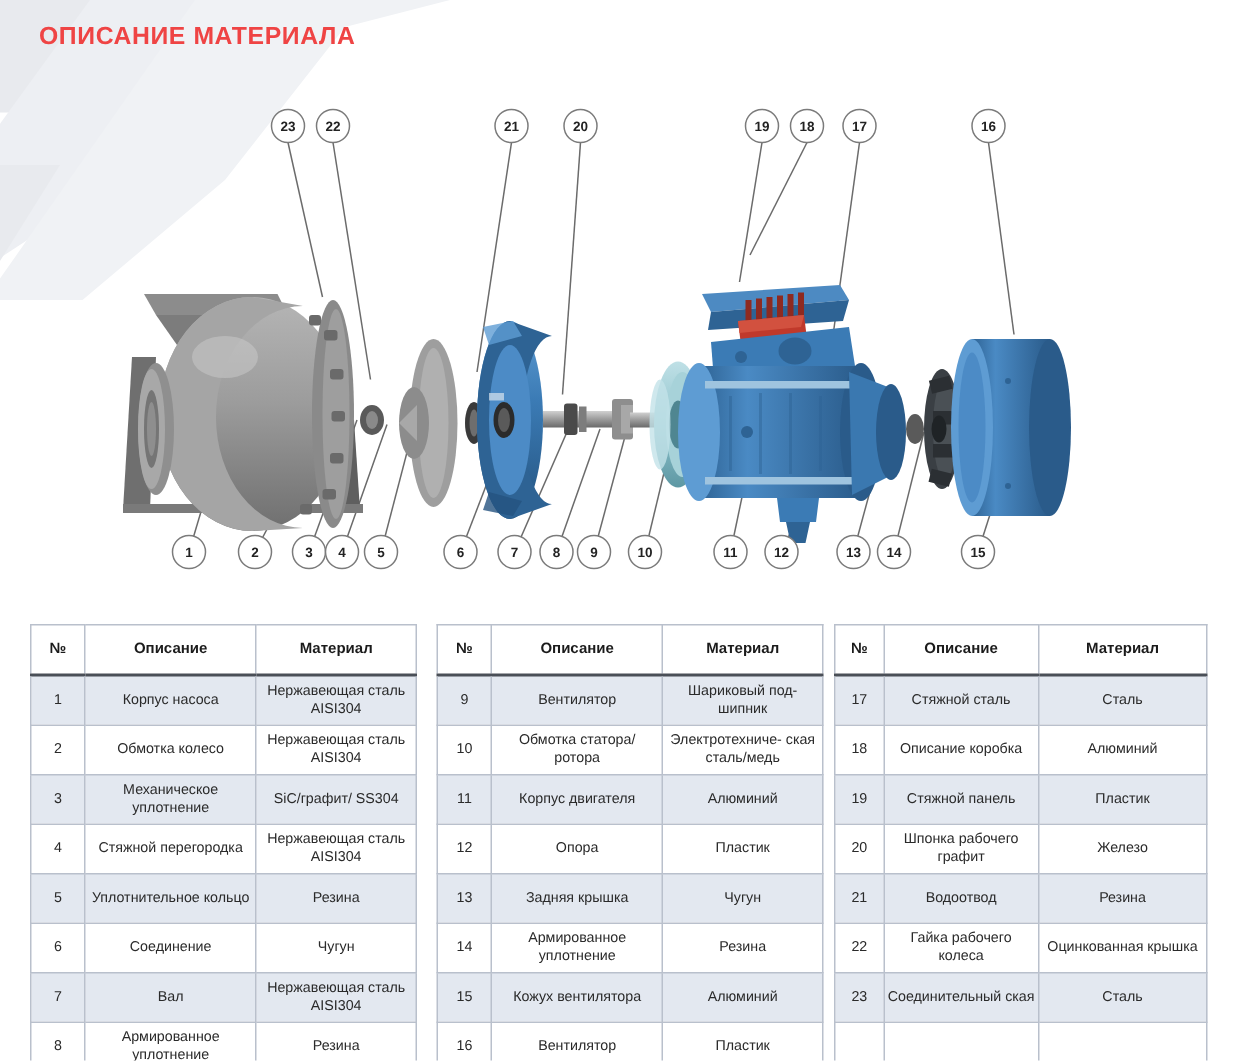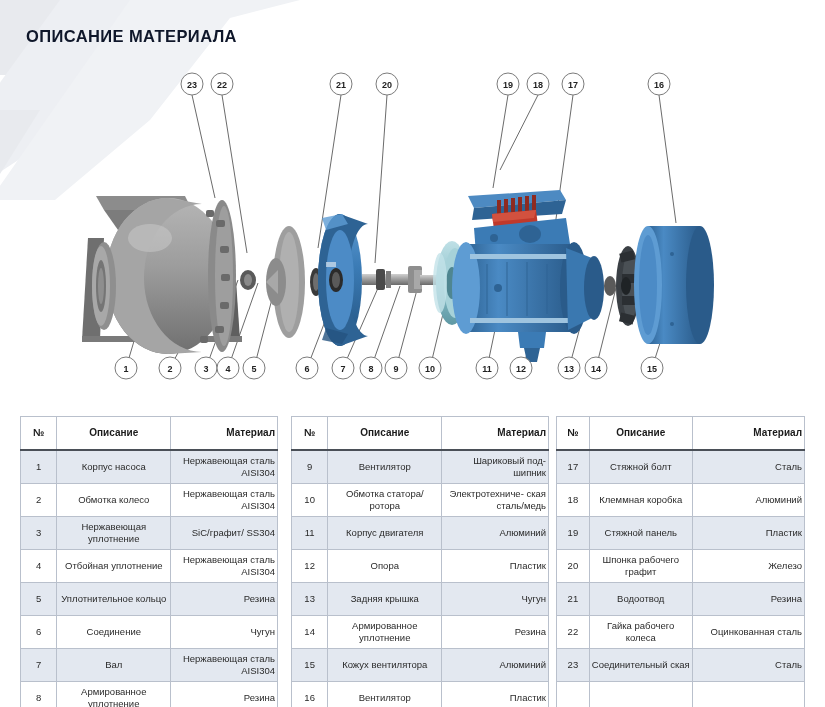--- a/index.html
+++ b/index.html
@@ -7,23 +7,22 @@
     width:825px;height:707px;
     background:#ffffff;
     font-family:"Liberation Sans", sans-serif;
     position:relative;overflow:hidden;
   }
   
   #watermark{position:absolute;left:0;top:0;width:340px;height:200px;pointer-events:none;}
   
   #title{
     position:absolute;left:26px;top:15px;
-    font-size:16.5px;font-weight:bold;color:#0f172a;
+    font-size:16.5px;font-weight:bold;color:#ef4444;
     letter-spacing:.4px;
-    margin-top:12px;
   }
   
   #diagram{position:absolute;left:0;top:48px;width:825px;height:350px;}
   
   .tbl-wrap{position:absolute;top:416px;}
   #tw1{left:20px;width:258px;}
   #tw2{left:291px;width:258px;}
   #tw3{left:556px;width:249px;}
   table{
     border-collapse:collapse;width:100%;
@@ -37,21 +36,21 @@
   }
   thead th{
     background:#ffffff;font-weight:bold;font-size:10px;
     height:26px;border-bottom:2px solid #4a4f57;color:#1b1b1b;
   }
   tbody tr{height:33px;}
   tbody tr.alt td{background:#e3e8f0;}
   tbody tr.plain td{background:#ffffff;}
   .c-num{width:13%;}
   .c-desc{width:45%;}
-  .c-mat{width:42%;text-align:right;}
+  .c-mat{width:42%;}
   #tw3 .c-num{width:12%;}
   #tw3 .c-desc{width:42%;}
   #tw3 .c-mat{width:46%;}
   td.empty{height:33px;}
 </style>
 </head>
 <body>
 
 <svg id="watermark" viewBox="0 0 340 200">
   <polygon points="0,0 95,0 40,75 0,75" fill="#E8EAEE"></polygon>
@@ -379,26 +378,26 @@
           <td class="c-desc">Корпус насоса</td>
           <td class="c-mat">Нержавеющая сталь AISI304</td>
         </tr>
         <tr class="plain">
           <td class="c-num">2</td>
           <td class="c-desc">Обмотка колесо</td>
           <td class="c-mat">Нержавеющая сталь AISI304</td>
         </tr>
         <tr class="alt">
           <td class="c-num">3</td>
-          <td class="c-desc">Нержавеющая уплотнение</td>
+          <td class="c-desc">Механическое уплотнение</td>
           <td class="c-mat">SiC/графит/ SS304</td>
         </tr>
         <tr class="plain">
           <td class="c-num">4</td>
-          <td class="c-desc">Отбойная уплотнение</td>
+          <td class="c-desc">Стяжной перегородка</td>
           <td class="c-mat">Нержавеющая сталь AISI304</td>
         </tr>
         <tr class="alt">
           <td class="c-num">5</td>
           <td class="c-desc">Уплотнительное кольцо</td>
           <td class="c-mat">Резина</td>
         </tr>
         <tr class="plain">
           <td class="c-num">6</td>
           <td class="c-desc">Соединение</td>
@@ -477,47 +476,47 @@
     <thead>
       <tr>
         <th class="c-num">№</th>
         <th class="c-desc">Описание</th>
         <th class="c-mat">Материал</th>
       </tr>
     </thead>
     <tbody id="tb3">
         <tr class="alt">
           <td class="c-num">17</td>
-          <td class="c-desc">Стяжной болт</td>
+          <td class="c-desc">Стяжной сталь</td>
           <td class="c-mat">Сталь</td>
         </tr>
         <tr class="plain">
           <td class="c-num">18</td>
-          <td class="c-desc">Клеммная коробка</td>
+          <td class="c-desc">Описание коробка</td>
           <td class="c-mat">Алюминий</td>
         </tr>
         <tr class="alt">
           <td class="c-num">19</td>
           <td class="c-desc">Стяжной панель</td>
           <td class="c-mat">Пластик</td>
         </tr>
         <tr class="plain">
           <td class="c-num">20</td>
           <td class="c-desc">Шпонка рабочего графит</td>
           <td class="c-mat">Железо</td>
         </tr>
         <tr class="alt">
           <td class="c-num">21</td>
           <td class="c-desc">Водоотвод</td>
           <td class="c-mat">Резина</td>
         </tr>
         <tr class="plain">
           <td class="c-num">22</td>
           <td class="c-desc">Гайка рабочего колеса</td>
-          <td class="c-mat">Оцинкованная сталь</td>
+          <td class="c-mat">Оцинкованная крышка</td>
         </tr>
         <tr class="alt">
           <td class="c-num">23</td>
           <td class="c-desc">Соединительный ская</td>
           <td class="c-mat">Сталь</td>
         </tr>
         <tr class="plain">
           <td class="c-num empty"></td>
           <td class="c-desc empty"></td>
           <td class="c-mat empty"></td>

